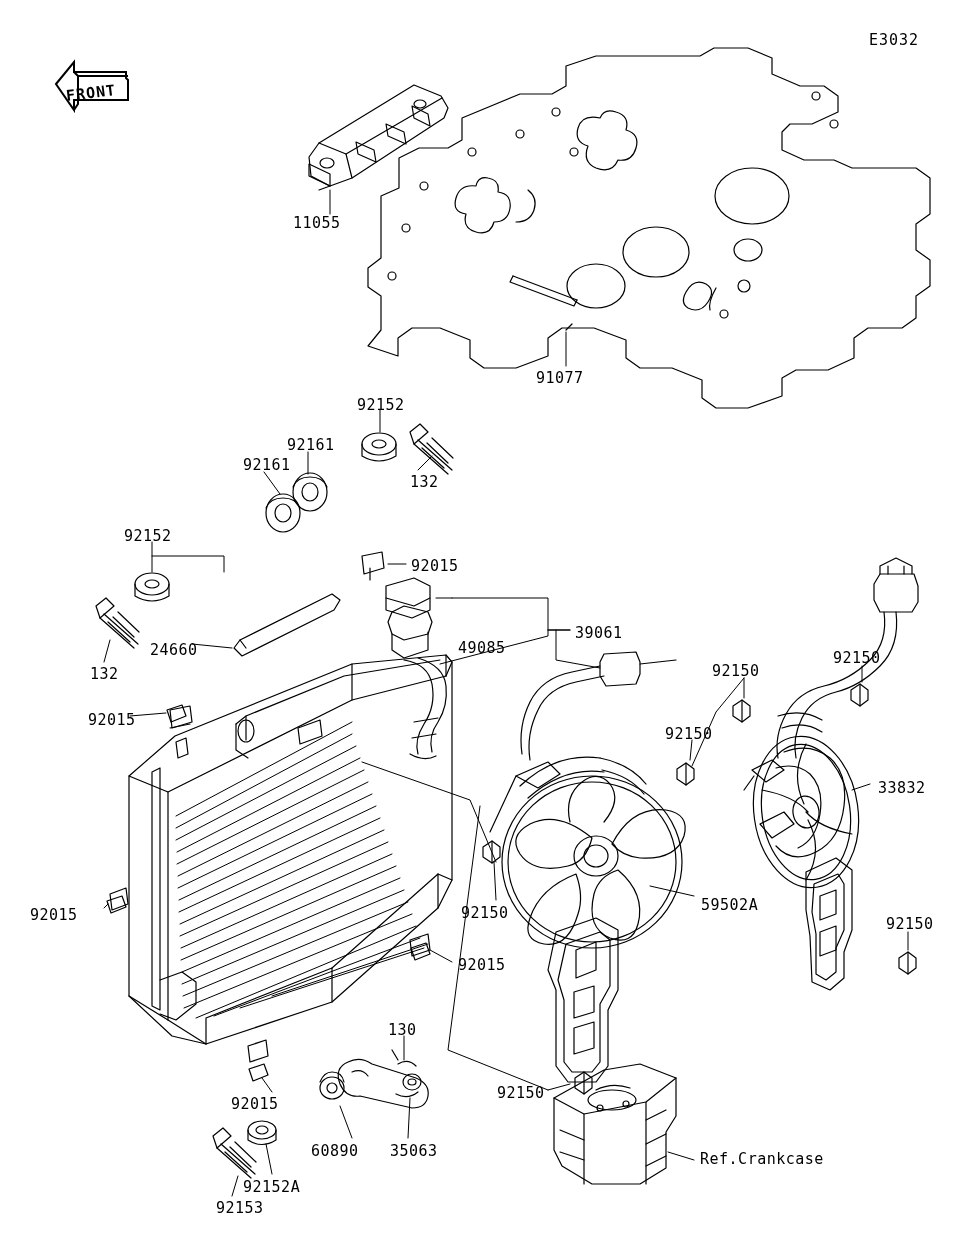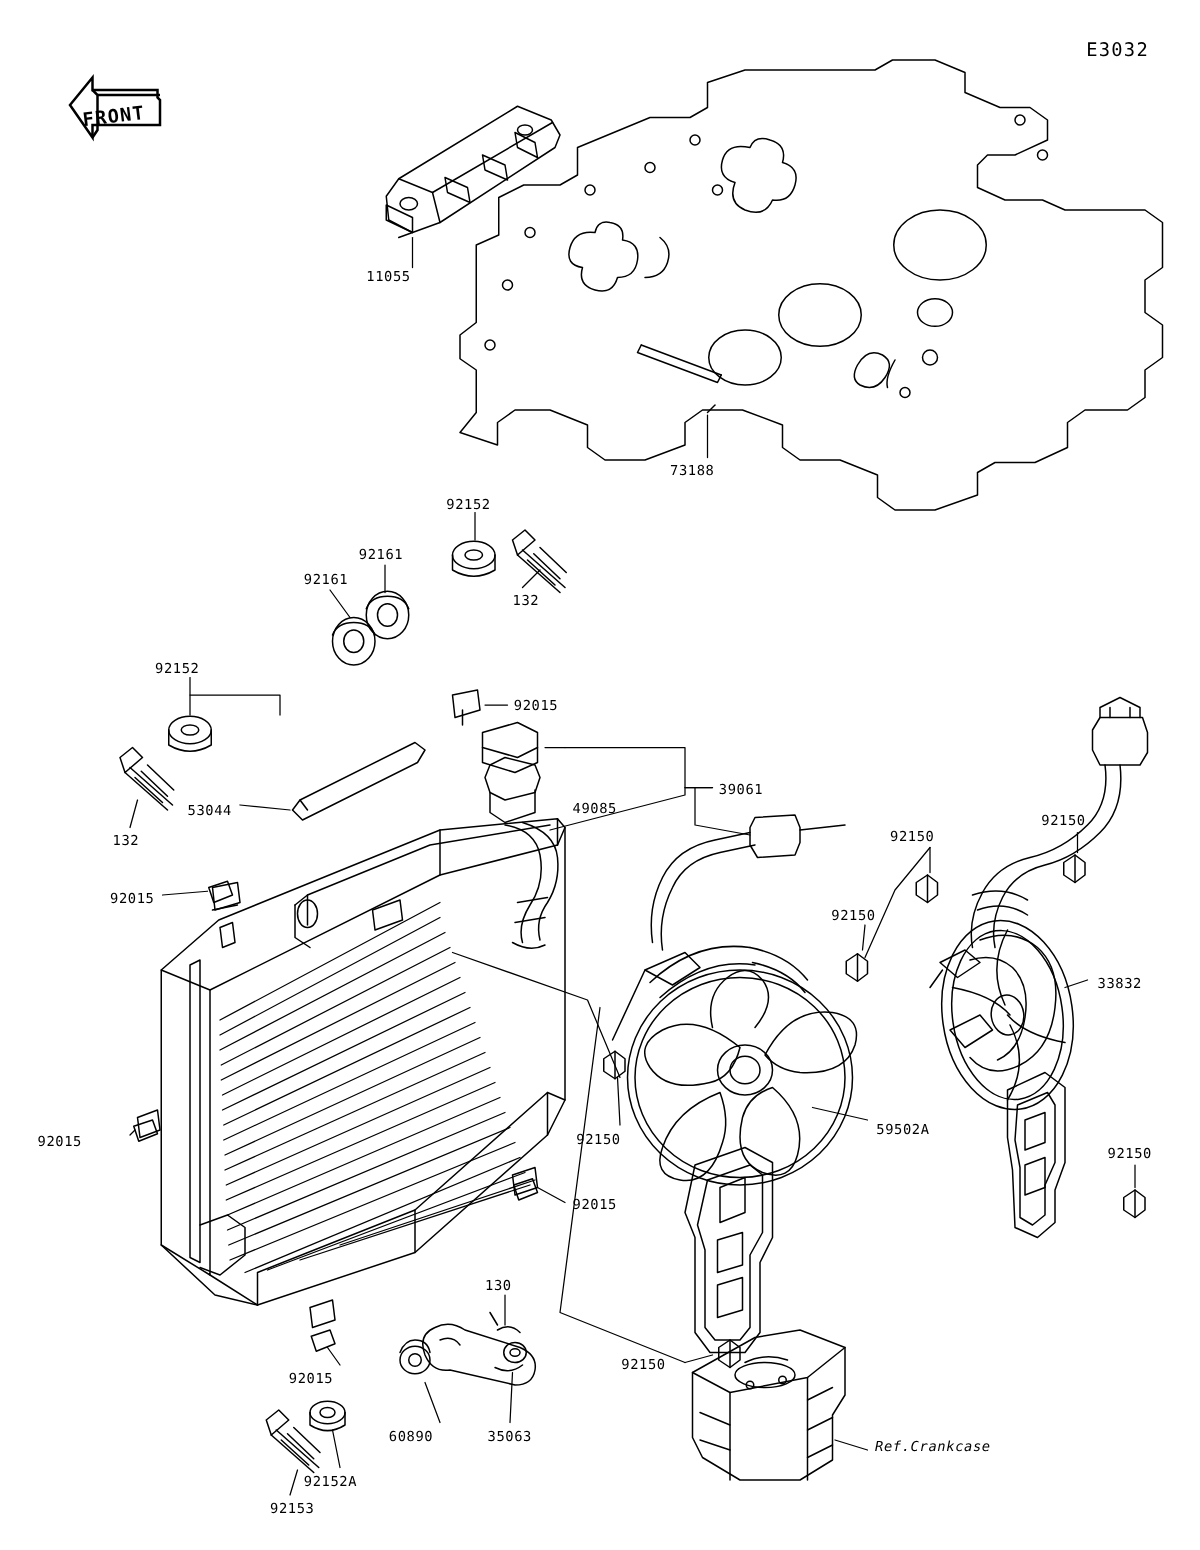--- a/index.html
+++ b/index.html
@@ -23,21 +23,21 @@
   }
   svg.layer {
     position: absolute;
     left: 0; top: 0;
     width: 960px;
     height: 1240px;
   }
   .lbl {
     position: absolute;
     font-family: "DejaVu Sans Mono", monospace;
-    font-size: 11px;
+    font-size: 15px;
     letter-spacing: 0.5px;
     color: #000;
     white-space: nowrap;
     line-height: 1;
   }
   .code-id {
     font-size: 15px;
     letter-spacing: 1px;
   }
   .front-badge {
@@ -398,28 +398,28 @@
         <path d="M272 1174 L266 1144"></path>
         <path d="M232 1196 L238 1176"></path>
         <path d="M548 1090 L570 1084"></path>
         <path d="M548 1090 L448 1050 L480 806"></path>
         <path d="M694 1160 L668 1152"></path>
       </g>
     </g>
   </svg>
 
   <div class="lbl" style="left:293px; top:216px;">11055</div>
-  <div class="lbl" style="left:536px; top:371px;">73188</div>
+  <div class="lbl" style="left:536px; top:371px;">91077</div>
   <div class="lbl" style="left:357px; top:398px;">92152</div>
   <div class="lbl" style="left:410px; top:475px;">132</div>
   <div class="lbl" style="left:287px; top:438px;">92161</div>
   <div class="lbl" style="left:243px; top:458px;">92161</div>
   <div class="lbl" style="left:124px; top:529px;">92152</div>
   <div class="lbl" style="left:90px; top:667px;">132</div>
-  <div class="lbl" style="left:150px; top:643px;">53044</div>
+  <div class="lbl" style="left:150px; top:643px;">24660</div>
   <div class="lbl" style="left:411px; top:559px;">92015</div>
   <div class="lbl" style="left:458px; top:593px;margin-top:48px;">49085</div>
   <div class="lbl" style="left:575px; top:626px;">39061</div>
   <div class="lbl" style="left:88px; top:713px;">92015</div>
   <div class="lbl" style="left:30px; top:908px;">92015</div>
   <div class="lbl" style="left:458px; top:958px;">92015</div>
   <div class="lbl" style="left:231px; top:1097px;">92015</div>
   <div class="lbl" style="left:712px; top:664px;">92150</div>
   <div class="lbl" style="left:833px; top:651px;">92150</div>
   <div class="lbl" style="left:665px; top:727px;">92150</div>
@@ -427,15 +427,15 @@
   <div class="lbl" style="left:886px; top:917px;">92150</div>
   <div class="lbl" style="left:497px; top:1086px;">92150</div>
   <div class="lbl" style="left:878px; top:781px;">33832</div>
   <div class="lbl" style="left:701px; top:898px;">59502A</div>
   <div class="lbl" style="left:388px; top:1023px;">130</div>
   <div class="lbl" style="left:311px; top:1144px;">60890</div>
   <div class="lbl" style="left:390px; top:1144px;">35063</div>
   <div class="lbl" style="left:243px; top:1180px;">92152A</div>
   <div class="lbl" style="left:216px; top:1201px;text-align:center;">92153</div>
 
-  <div class="lbl" style="left:700px; top:1152px;font-style:italic;">Ref.Crankcase</div>
+  <div class="lbl" style="left:700px; top:1152px;">Ref.Crankcase</div>
 
 </div>
 
 </body></html>

